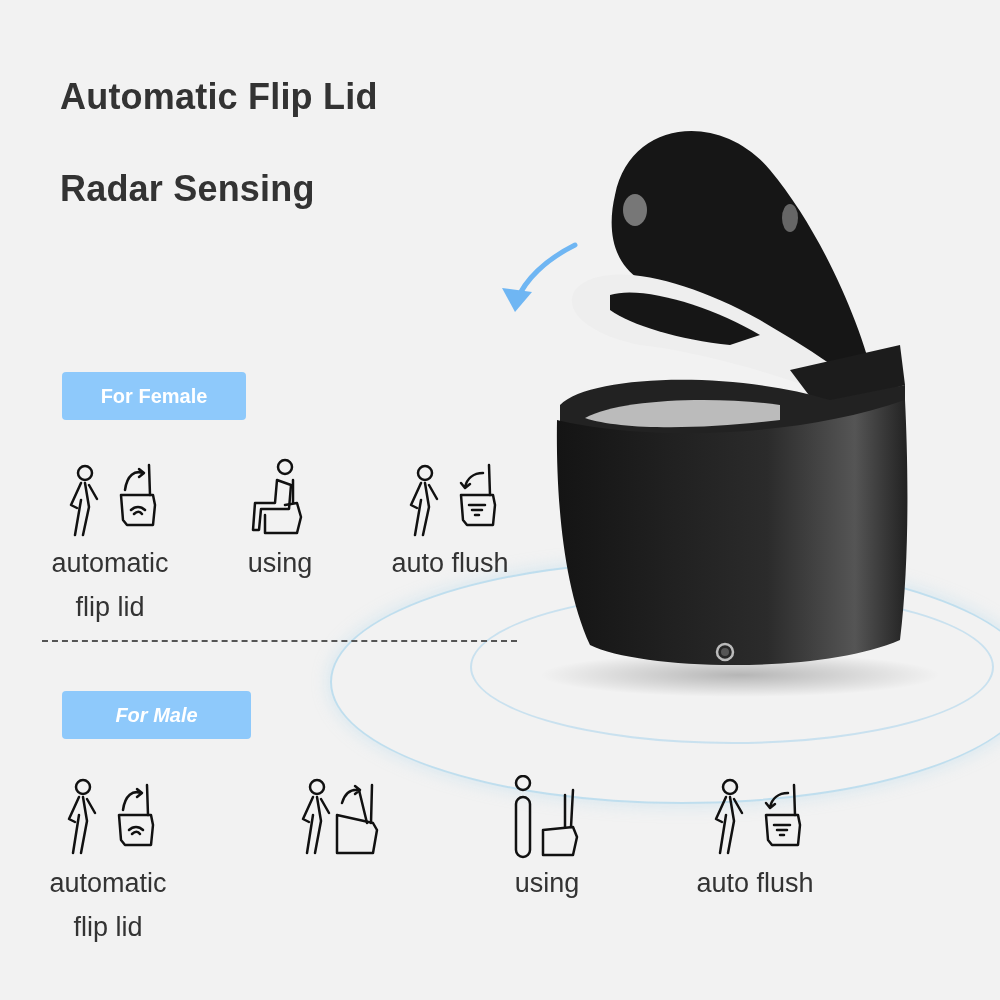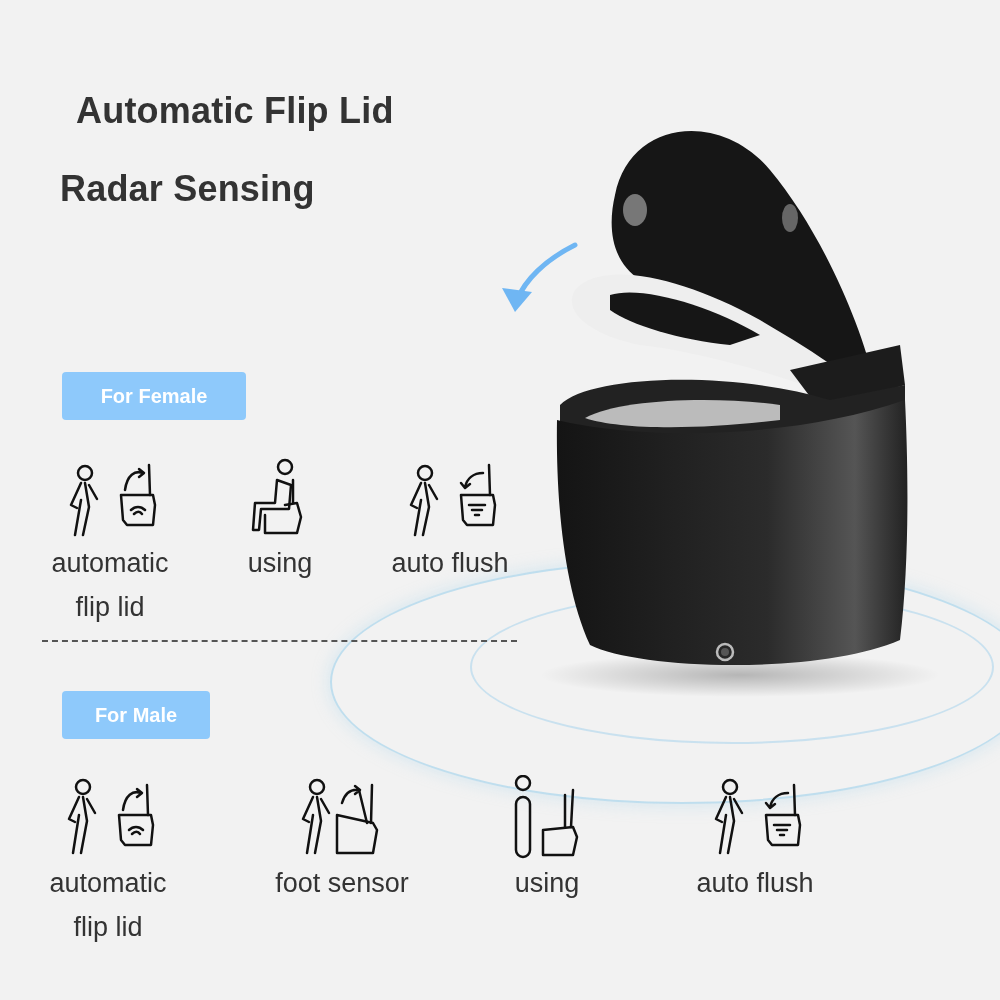--- a/index.html
+++ b/index.html
@@ -11,21 +11,21 @@
   .feat .label{font-size:27px;line-height:42px;color:#333;margin-top:2px;}
   .divider{position:absolute;left:42px;top:640px;width:475px;border-top:2px dashed #555;}
   .ring{position:absolute;border-radius:50%;}
 </style>
 </head>
 <body>
 
 <div class="ring" style="left:330px;top:560px;width:700px;height:240px;border:2px solid rgba(150,205,235,0.55);box-shadow:0 0 18px rgba(150,205,235,0.35);"></div>
 <div class="ring" style="left:470px;top:590px;width:520px;height:150px;border:2px solid rgba(150,205,235,0.45);"></div>
 
-<div class="title" style="top:90px;margin-left:16px;">Automatic Flip Lid</div>
+<div class="title" style="top:76px;">Automatic Flip Lid</div>
 <div class="title" style="top:168px;">Radar Sensing</div>
 
 <svg style="position:absolute;left:490px;top:100px;" width="450" height="600" viewBox="0 0 450 600">
   <defs>
     <linearGradient id="body" x1="0" x2="1">
       <stop offset="0" stop-color="#141414"></stop>
       <stop offset="0.6" stop-color="#2b2b2b"></stop>
       <stop offset="0.85" stop-color="#555"></stop>
       <stop offset="1" stop-color="#222"></stop>
     </linearGradient>
@@ -93,21 +93,21 @@
         <path d="M95 40 L94 10"></path>
         <path d="M88 18 C78 18 72 24 70 32 M66 28 L70 33 L75 29"></path>
         <path d="M74 50 L90 50 M77 55 L87 55 M80 60 L84 60"></path>
     </svg>
   </div>
   <div class="label">auto flush</div>
 </div>
 
 <div class="divider"></div>
 
-<div class="badge" style="top:691px;width:148px;">For Male</div>
+<div class="badge" style="top:691px;width:189px;font-style:italic;">For Male</div>
 
 <div class="feat" style="left:18px;top:770px;">
   <div class="icon">
     <svg width="110" height="85" viewBox="0 0 110 85" fill="none" stroke="#111" stroke-width="2.5" stroke-linecap="round" stroke-linejoin="round">
       <circle cx="30" cy="12" r="7"></circle>
         <path d="M26 22 L16 44 L22 47 M30 22 L34 46 L28 78 M26 40 L20 78 M34 24 L42 38"></path>
       <path d="M68 65 L66 40 L98 40 L100 50 L98 70 L72 70 Z"></path>
         <path d="M95 40 L94 10"></path>
         <path d="M70 35 C72 20 80 15 88 18 M84 14 L89 18 L84 22"></path>
         <path d="M76 55 C80 51 86 51 90 55 M79 59 C82 56 85 56 87 59"></path>
@@ -120,21 +120,20 @@
 <div class="feat" style="left:252px;top:770px;">
   <div class="icon">
     <svg width="110" height="85" viewBox="0 0 110 85" fill="none" stroke="#111" stroke-width="2.5" stroke-linecap="round" stroke-linejoin="round">
       <circle cx="30" cy="12" r="7"></circle>
         <path d="M26 22 L16 44 L22 47 M30 22 L34 46 L28 78 M26 40 L20 78 M34 24 L42 38"></path>
       <path d="M50 40 L50 78 L86 78 L90 55 L86 48 Z"></path>
         <path d="M80 48 L72 15 M84 48 L85 10"></path>
         <path d="M55 28 C58 18 64 14 72 15 M68 11 L73 15 L68 19"></path>
     </svg>
   </div>
-  <div class="label">foot sensor</div>
 </div>
 
 <div class="feat" style="left:457px;top:770px;">
   <div class="icon">
     <svg width="80" height="85" viewBox="0 0 80 85" fill="none" stroke="#111" stroke-width="2.5" stroke-linecap="round" stroke-linejoin="round">
       <circle cx="16" cy="8" r="7"></circle>
         <rect x="9" y="22" width="14" height="60" rx="7"></rect>
       <path d="M36 55 L36 80 L66 80 L70 62 L66 52 Z"></path>
         <path d="M58 52 L58 20 M64 52 L66 15"></path>
     </svg>

